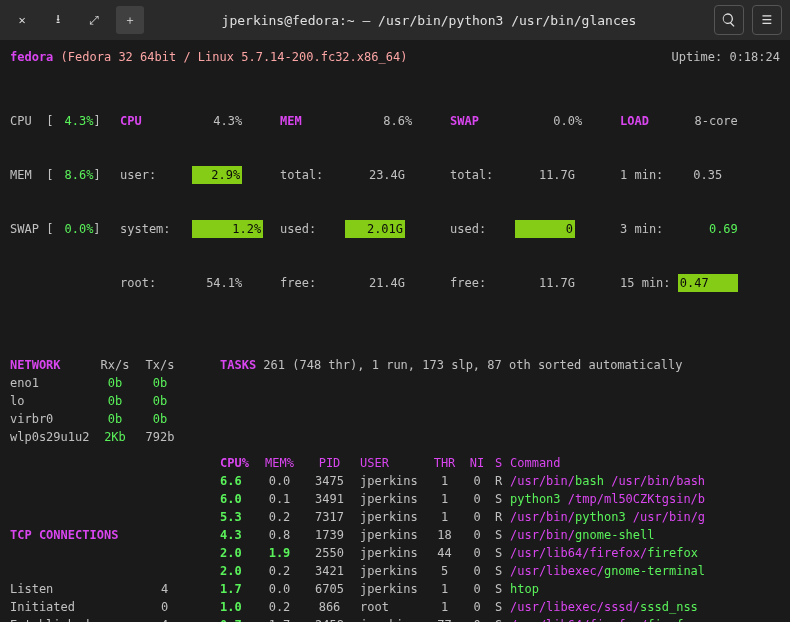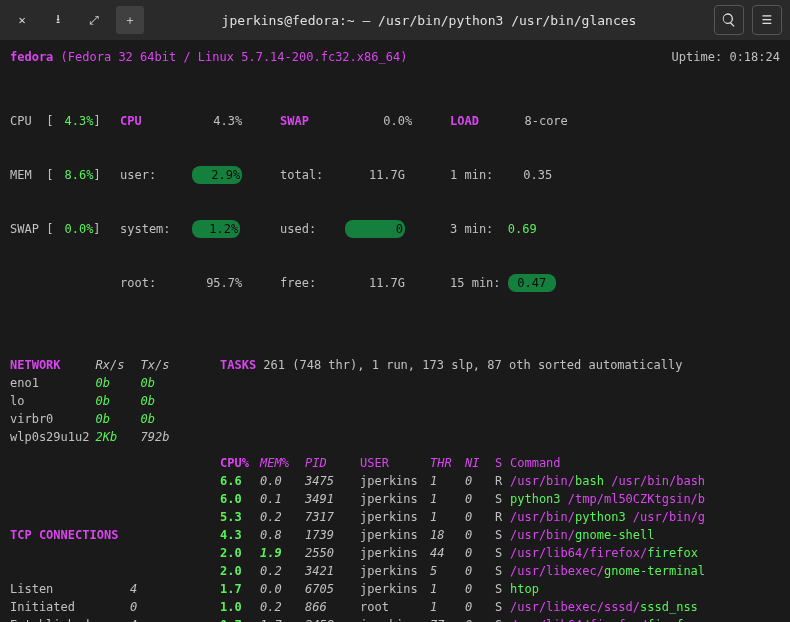--- a/index.html
+++ b/index.html
@@ -7,26 +7,26 @@
 .titlebar { height:40px; background:#2a2a2a; display:flex; align-items:center; padding:0 8px; gap:8px; }
 .tbtn { width:28px; height:28px; display:flex; align-items:center; justify-content:center; color:#ddd; cursor:pointer; border-radius:3px; }
 .tbtn.plus { background:#404040; }
 .title { flex:1; text-align:center; color:#e0e0e0; font-size:13px; }
 .iconbtn { width:30px; height:30px; border:1px solid #555; border-radius:4px; display:flex; align-items:center; justify-content:center; color:#ddd; }
 .term { padding:8px 10px; line-height:1.5; }
 .row { display:flex; white-space:pre; }
 .b { font-weight:bold; }
 .grn { color:#5af25a; }
 .wht { color:#d946ef; }
-.dim { color:#d946ef; }
-.hlg { background:#15803d; color:#0a0a0a; padding:0 2px;border-radius:8px; }
+.dim { color:#fca5a5; }
+.hlg { background:#84cc16; color:#0a0a0a; padding:0 2px; }
 .uline { }
 table { border-collapse:collapse; }
 td { padding:0 6px 0 0; white-space:pre; }
-.r { text-align:left;font-style:italic; }
+.r { text-align:center; }
 svg { width:16px; height:16px; fill:currentColor; }
 </style>
 </head>
 <body>
 
 <div class="titlebar">
   <div class="tbtn">✕</div>
   <div class="tbtn">⭳</div>
   <div class="tbtn">⤢</div>
   <div class="tbtn plus">＋</div>
@@ -55,34 +55,40 @@
 
 <div class="row">
 <div style="width:110px">
  <div><span>CPU</span>  [<span class="grn" style="display:inline-block;width:40px;text-align:right">4.3%</span>]</div>
  <div><span>MEM</span>  [<span class="grn" style="display:inline-block;width:40px;text-align:right">8.6%</span>]</div>
  <div><span>SWAP</span> [<span class="grn" style="display:inline-block;width:40px;text-align:right">0.0%</span>]</div>
 </div>
 <div style="width:160px">
  <div><span class="wht b">CPU</span>       <span style="display:inline-block;width:50px;text-align:right">4.3%</span></div>
  <div><span>user:</span>     <span class="hlg" style="display:inline-block;width:50px;text-align:right">2.9%</span></div>
- <div><span>system:</span>   <span class="hlg" style="display:inline-block;width:48px;text-align:right">1.2%</span></div>
- <div><span>root:</span>     <span style="display:inline-block;width:50px;text-align:right">95.7%</span></div>
+ <div><span>system:</span>   <span class="hlg" style="display:inline-block;width:71px;text-align:right">1.2%</span></div>
+ <div><span>root:</span>     <span style="display:inline-block;width:50px;text-align:right">54.1%</span></div>
+</div>
+<div style="width:170px">
+ <div><span class="wht b">MEM</span>       <span style="display:inline-block;width:60px;text-align:right">8.6%</span></div>
+ <div><span>total:</span>   <span style="display:inline-block;width:60px;text-align:right">23.4G</span></div>
+ <div><span>used:</span>    <span class="hlg" style="display:inline-block;width:60px;text-align:right">2.01G</span></div>
+ <div><span>free:</span>    <span style="display:inline-block;width:60px;text-align:right">21.4G</span></div>
 </div>
 <div style="width:170px">
  <div><span class="wht b">SWAP</span>      <span style="display:inline-block;width:60px;text-align:right">0.0%</span></div>
  <div><span>total:</span>   <span style="display:inline-block;width:60px;text-align:right">11.7G</span></div>
  <div><span>used:</span>    <span class="hlg" style="display:inline-block;width:60px;text-align:right">0</span></div>
  <div><span>free:</span>    <span style="display:inline-block;width:60px;text-align:right">11.7G</span></div>
 </div>
 <div style="width:150px">
  <div><span class="wht b">LOAD</span>    <span style="display:inline-block;width:60px;text-align:right">8-core</span></div>
  <div><span>1 min:</span>  <span style="display:inline-block;width:60px;text-align:center">0.35</span></div>
- <div><span>3 min:</span>  <span class="grn" style="display:inline-block;width:60px;text-align:left">0.69</span></div>
- <div><span>15 min:</span> <span class="hlg" style="display:inline-block;width:48px;text-align:center">0.47</span></div>
+ <div><span>3 min:</span>  <span class="grn" style="display:inline-block;width:60px;text-align:right">0.69</span></div>
+ <div><span>15 min:</span> <span class="hlg" style="display:inline-block;width:60px;text-align:left">0.47</span></div>
 </div>
 </div>
 
 <div style="height:10px"></div>
 
 <div class="row">
 <div style="width:210px">
  <table id="net"><tbody><tr><td class="wht b">NETWORK</td><td class="r" style="width:45px">Rx/s</td><td class="r" style="width:45px">Tx/s</td></tr><tr><td>eno1</td><td class="r grn">0b</td><td class="r grn">0b</td></tr><tr><td>lo</td><td class="r grn">0b</td><td class="r grn">0b</td></tr><tr><td>virbr0</td><td class="r grn">0b</td><td class="r grn">0b</td></tr><tr><td>wlp0s29u1u2</td><td class="r grn">2Kb</td><td class="r ">792b</td></tr></tbody></table>
  <div style="height:8px"></div>
  <div class="wht b">TCP CONNECTIONS</div>

